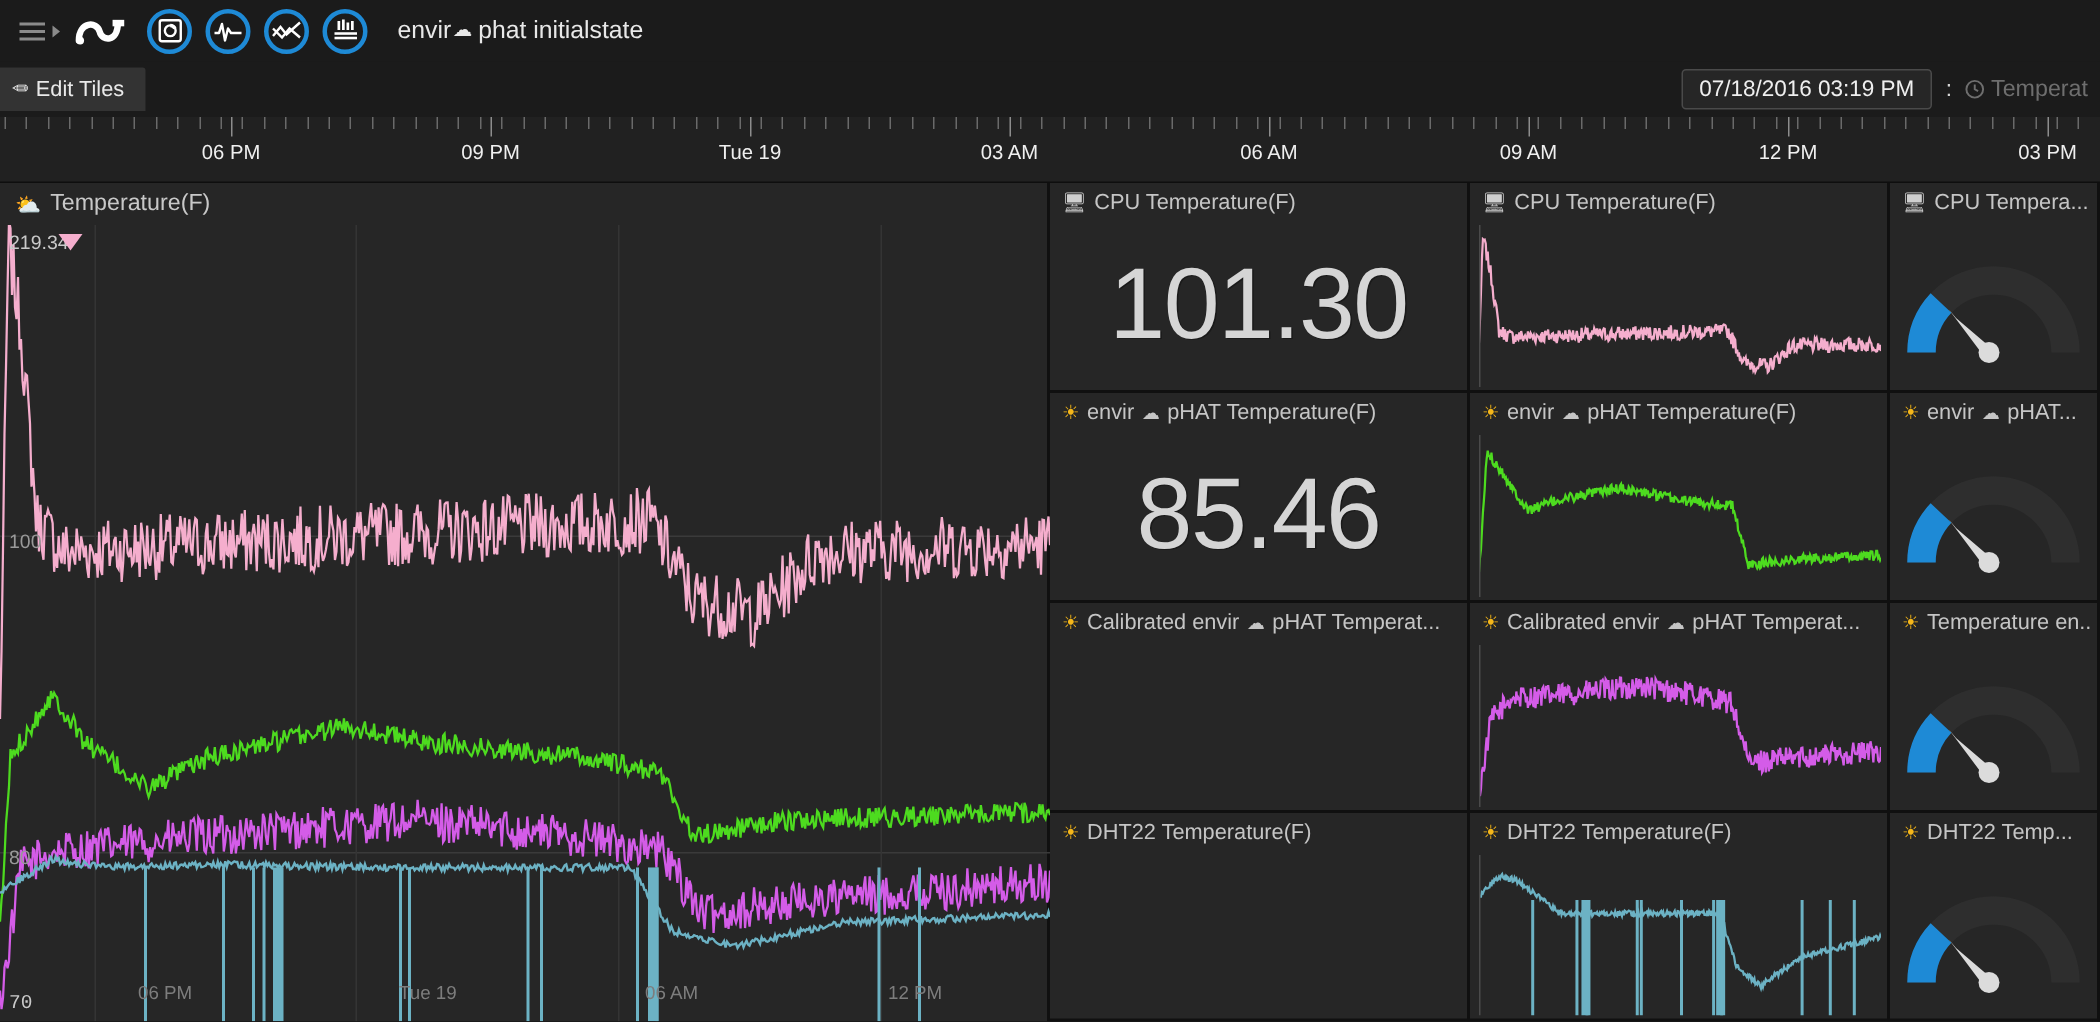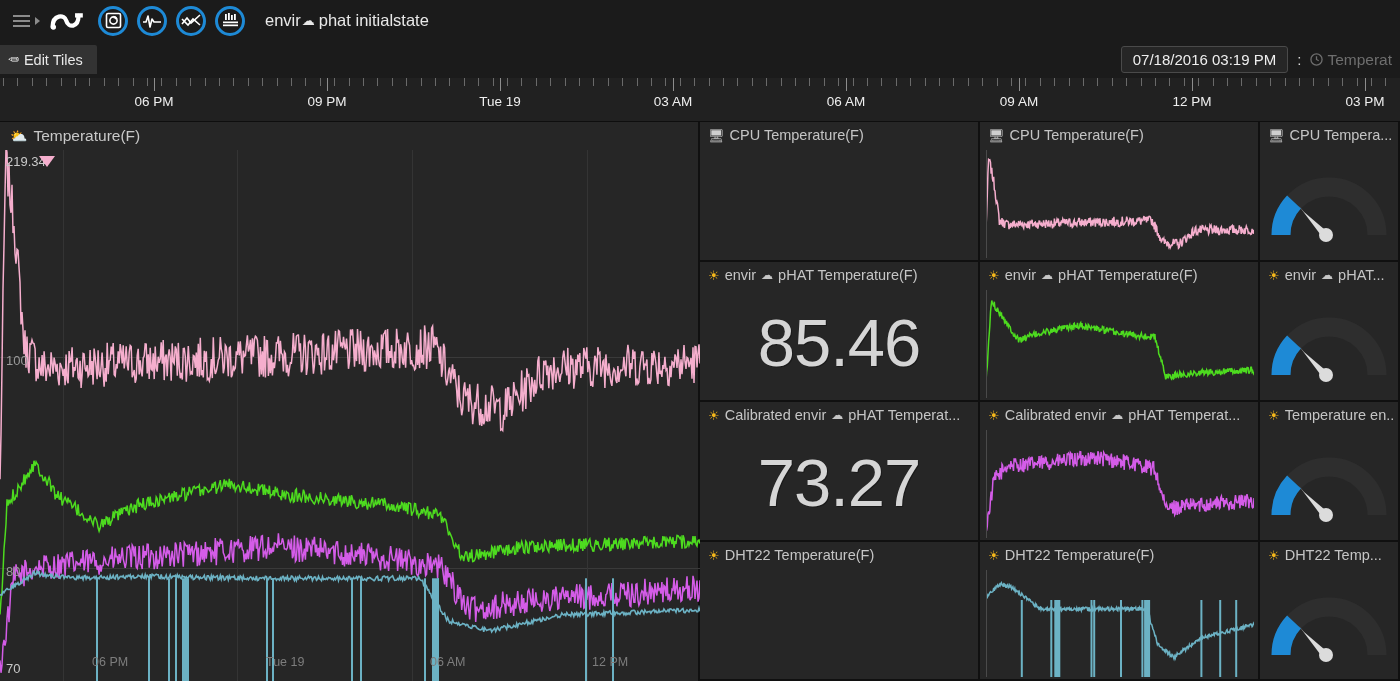--- a/index.html
+++ b/index.html
@@ -385,35 +385,36 @@
           <rect x="360" y="428.3" width="2" height="102.7" fill="#6cb2c4"></rect>
           <rect x="424" y="428.3" width="2" height="102.7" fill="#6cb2c4"></rect>
           <rect x="432" y="428.3" width="7" height="102.7" fill="#6cb2c4"></rect>
           <rect x="437" y="428.3" width="2" height="102.7" fill="#6cb2c4"></rect>
           <rect x="585" y="428.3" width="2" height="102.7" fill="#6cb2c4"></rect>
           <rect x="612" y="428.3" width="2" height="102.7" fill="#6cb2c4"></rect>
         </svg>
         <div class="ylab top" style="top: 4px;">219.34</div>
         <div class="ylab " style="top: 203.372px;">100</div>
         <div class="ylab " style="top: 413.791px;">80</div>
-        <div class="ylab top" style="top: 511px;">70</div>
+        <div class="ylab top" style="top: 511px; font-family: Liberation Mono, monospace;">70</div>
         <div style="position: absolute; left: 39px; top: 6px; width: 0px; height: 0px; border-left: 8px solid transparent; border-right: 8px solid transparent; border-top: 11px solid rgb(245, 174, 205); z-index: 6;"></div>
         <div class="inner-xlab" style="left: 92px;">06 PM</div>
         <div class="inner-xlab" style="left: 266px;">Tue 19</div>
         <div class="inner-xlab" style="left: 430px;">06 AM</div>
         <div class="inner-xlab" style="left: 592px;">12 PM</div>
       </div>
   </div>
 
   <div class="tilegrid" id="tilegrid">
       <div class="tile">
         <div class="tile-head">
           <span class="emoji emoji-mono" style="color:#cfcfcf">🖥</span>
           <span>CPU Temperature(F)</span>
         </div>
+        <div class="bignum">101.30</div>
       </div>
       <div class="tile">
         <div class="tile-head">
           <span class="emoji emoji-mono" style="color:#cfcfcf">🖥</span>
           <span>CPU Temperature(F)</span>
         </div>
         <div class="spark"><svg width="268" height="108">
             <path d="M0.0 78.5 L0.6 64.4 L1.3 44.9 L1.9 23.5 L2.6 9.5 L3.2 10.1 L3.8 9.8 L4.5 12.4 L5.1 23.7 L5.8 17.7 L6.4 28.5 L7.0 31.7 L7.7 26.9 L8.3 39.7 L9.0 40.9 L9.6 48.8 L10.2 52.9 L10.9 51.4 L11.5 53.4 L12.2 59.0 L12.8 64.1 L13.4 75.0 L14.1 69.8 L14.7 71.4 L15.4 74.5 L16.0 68.1 L16.6 76.5 L17.3 69.6 L17.9 76.3 L18.5 77.8 L19.2 71.4 L19.8 71.5 L20.5 70.6 L21.1 71.3 L21.7 71.3 L22.4 72.2 L23.0 79.1 L23.7 76.1 L24.3 77.9 L24.9 72.9 L25.6 75.6 L26.2 76.4 L26.9 71.6 L27.5 76.3 L28.1 70.7 L28.8 73.8 L29.4 77.3 L30.1 74.7 L30.7 73.6 L31.3 75.2 L32.0 76.3 L32.6 71.0 L33.3 73.3 L33.9 75.7 L34.5 72.1 L35.2 73.4 L35.8 75.2 L36.5 73.5 L37.1 76.7 L37.7 78.2 L38.4 73.2 L39.0 73.9 L39.7 74.6 L40.3 76.1 L40.9 74.5 L41.6 78.2 L42.2 71.4 L42.9 76.9 L43.5 77.7 L44.1 70.6 L44.8 73.0 L45.4 72.8 L46.1 69.7 L46.7 76.4 L47.3 74.1 L48.0 74.9 L48.6 72.6 L49.3 72.1 L49.9 76.5 L50.5 76.8 L51.2 72.6 L51.8 78.7 L52.4 75.9 L53.1 71.0 L53.7 71.1 L54.4 74.4 L55.0 75.0 L55.6 73.6 L56.3 76.1 L56.9 75.7 L57.6 70.3 L58.2 75.7 L58.8 72.7 L59.5 77.9 L60.1 69.9 L60.8 71.7 L61.4 74.0 L62.0 76.7 L62.7 70.3 L63.3 75.5 L64.0 76.2 L64.6 73.9 L65.2 70.7 L65.9 74.7 L66.5 78.3 L67.2 74.1 L67.8 77.2 L68.4 68.5 L69.1 75.5 L69.7 72.5 L70.4 72.4 L71.0 69.4 L71.6 71.1 L72.3 68.6 L72.9 75.6 L73.6 75.9 L74.2 73.2 L74.8 74.2 L75.5 70.3 L76.1 73.1 L76.8 68.8 L77.4 70.4 L78.0 73.0 L78.7 69.0 L79.3 74.1 L80.0 72.2 L80.6 69.2 L81.2 73.3 L81.9 74.6 L82.5 70.6 L83.2 69.0 L83.8 69.2 L84.4 76.0 L85.1 75.4 L85.7 74.4 L86.3 77.3 L87.0 76.4 L87.6 71.2 L88.3 69.7 L88.9 75.4 L89.5 72.2 L90.2 74.8 L90.8 75.8 L91.5 71.7 L92.1 71.3 L92.7 68.6 L93.4 68.6 L94.0 75.1 L94.7 70.8 L95.3 76.3 L95.9 69.4 L96.6 74.2 L97.2 74.4 L97.9 70.6 L98.5 76.3 L99.1 69.1 L99.8 73.9 L100.4 74.7 L101.1 71.3 L101.7 72.7 L102.3 71.9 L103.0 68.2 L103.6 72.9 L104.3 67.6 L104.9 76.5 L105.5 71.5 L106.2 70.8 L106.8 75.6 L107.5 71.2 L108.1 69.6 L108.7 71.4 L109.4 76.6 L110.0 68.3 L110.7 72.4 L111.3 72.8 L111.9 69.0 L112.6 69.6 L113.2 75.5 L113.9 68.2 L114.5 73.8 L115.1 76.0 L115.8 74.8 L116.4 76.3 L117.1 69.4 L117.7 69.4 L118.3 71.2 L119.0 76.7 L119.6 72.9 L120.2 68.8 L120.9 72.5 L121.5 75.0 L122.2 74.6 L122.8 75.2 L123.4 70.9 L124.1 71.0 L124.7 73.7 L125.4 70.2 L126.0 75.5 L126.6 68.3 L127.3 75.6 L127.9 66.9 L128.6 75.2 L129.2 74.0 L129.8 75.7 L130.5 69.8 L131.1 72.2 L131.8 69.9 L132.4 76.2 L133.0 75.9 L133.7 76.5 L134.3 75.3 L135.0 71.6 L135.6 75.8 L136.2 66.7 L136.9 73.3 L137.5 74.9 L138.2 74.3 L138.8 73.2 L139.4 71.7 L140.1 71.3 L140.7 66.7 L141.4 69.3 L142.0 70.4 L142.6 74.7 L143.3 73.4 L143.9 68.4 L144.6 68.8 L145.2 71.3 L145.8 75.3 L146.5 69.0 L147.1 68.8 L147.8 75.5 L148.4 75.0 L149.0 72.9 L149.7 73.9 L150.3 73.5 L150.9 69.7 L151.6 70.5 L152.2 67.6 L152.9 70.6 L153.5 67.5 L154.1 70.9 L154.8 74.6 L155.4 69.6 L156.1 70.8 L156.7 70.7 L157.3 68.2 L158.0 66.1 L158.6 69.7 L159.3 69.0 L159.9 67.1 L160.5 72.5 L161.2 66.7 L161.8 70.8 L162.5 67.1 L163.1 66.3 L163.7 66.5 L164.4 67.1 L165.0 70.2 L165.7 75.2 L166.3 69.0 L166.9 76.3 L167.6 72.5 L168.2 79.4 L168.9 71.7 L169.5 82.2 L170.1 75.3 L170.8 76.6 L171.4 85.7 L172.1 83.1 L172.7 87.7 L173.3 85.0 L174.0 90.8 L174.6 89.2 L175.3 91.8 L175.9 91.0 L176.5 88.8 L177.2 89.5 L177.8 88.2 L178.5 93.8 L179.1 89.4 L179.7 92.2 L180.4 92.5 L181.0 96.4 L181.7 92.1 L182.3 92.6 L182.9 96.9 L183.6 95.3 L184.2 97.9 L184.8 96.5 L185.5 95.1 L186.1 95.3 L186.8 93.1 L187.4 88.8 L188.0 93.3 L188.7 92.9 L189.3 89.8 L190.0 89.6 L190.6 89.7 L191.2 93.4 L191.9 91.7 L192.5 98.2 L193.2 97.4 L193.8 93.7 L194.4 88.7 L195.1 90.9 L195.7 96.5 L196.4 94.3 L197.0 88.3 L197.6 87.4 L198.3 87.5 L198.9 86.3 L199.6 89.5 L200.2 92.5 L200.8 90.2 L201.5 85.3 L202.1 84.5 L202.8 86.4 L203.4 84.1 L204.0 87.4 L204.7 86.2 L205.3 88.4 L206.0 79.4 L206.6 78.3 L207.2 86.0 L207.9 82.5 L208.5 82.6 L209.2 77.8 L209.8 76.7 L210.4 84.2 L211.1 83.3 L211.7 84.3 L212.4 78.7 L213.0 82.2 L213.6 80.3 L214.3 75.7 L214.9 82.9 L215.6 78.6 L216.2 75.6 L216.8 75.8 L217.5 78.9 L218.1 78.5 L218.7 79.5 L219.4 77.0 L220.0 78.9 L220.7 79.8 L221.3 77.4 L221.9 80.1 L222.6 84.1 L223.2 82.4 L223.9 75.4 L224.5 76.7 L225.1 75.3 L225.8 78.7 L226.4 83.6 L227.1 78.6 L227.7 82.4 L228.3 75.3 L229.0 78.8 L229.6 83.1 L230.3 75.7 L230.9 79.9 L231.5 83.3 L232.2 77.6 L232.8 84.6 L233.5 84.6 L234.1 81.4 L234.7 78.2 L235.4 77.0 L236.0 83.7 L236.7 79.2 L237.3 79.0 L237.9 79.5 L238.6 83.3 L239.2 80.0 L239.9 81.2 L240.5 83.3 L241.1 78.3 L241.8 81.9 L242.4 83.4 L243.1 83.8 L243.7 76.5 L244.3 79.8 L245.0 76.5 L245.6 76.2 L246.3 75.5 L246.9 82.9 L247.5 75.3 L248.2 82.9 L248.8 80.2 L249.5 81.8 L250.1 78.9 L250.7 83.7 L251.4 83.8 L252.0 80.3 L252.6 83.0 L253.3 75.3 L253.9 78.2 L254.6 77.9 L255.2 84.0 L255.8 78.7 L256.5 80.1 L257.1 82.7 L257.8 83.3 L258.4 78.3 L259.0 83.9 L259.7 78.6 L260.3 76.1 L261.0 78.1 L261.6 79.0 L262.2 83.2 L262.9 82.3 L263.5 83.5 L264.2 83.4 L264.8 84.4 L265.4 84.1 L266.1 78.9 L266.7 83.3 L267.4 79.9 L268.0 84.0 " fill="none" stroke="#f5aecd" stroke-width="1.5"></path>
             <line x1="0.5" y1="0" x2="0.5" y2="108" stroke="#4a4a4a" stroke-width="1"></line>
           </svg></div>
@@ -469,21 +470,20 @@
           </svg>
         </div>
       </div>
       <div class="tile">
         <div class="tile-head">
           <span class="emoji emoji-mono" style="color:#f5b71a">☀</span>
           <span>Calibrated envir</span>
           <span class="emoji-mono" style="font-size:12px">☁</span>
           <span> pHAT Temperat...</span>
         </div>
-        <div class="bignum">73.27</div>
       </div>
       <div class="tile">
         <div class="tile-head">
           <span class="emoji emoji-mono" style="color:#f5b71a">☀</span>
           <span>Calibrated envir</span>
           <span class="emoji-mono" style="font-size:12px">☁</span>
           <span> pHAT Temperat...</span>
         </div>
         <div class="spark"><svg width="268" height="108">
             <path d="M0.0 93.7 L0.6 100.7 L1.3 96.1 L1.9 84.4 L2.6 81.3 L3.2 84.4 L3.8 81.6 L4.5 68.5 L5.1 61.5 L5.8 70.4 L6.4 59.9 L7.0 48.4 L7.7 47.5 L8.3 50.1 L9.0 42.3 L9.6 50.0 L10.2 40.2 L10.9 43.0 L11.5 44.8 L12.2 45.8 L12.8 43.2 L13.4 49.6 L14.1 38.7 L14.7 38.9 L15.4 49.5 L16.0 34.1 L16.6 35.2 L17.3 42.3 L17.9 40.2 L18.5 40.0 L19.2 36.7 L19.8 40.0 L20.5 42.2 L21.1 37.0 L21.7 37.7 L22.4 35.6 L23.0 34.9 L23.7 36.0 L24.3 39.2 L24.9 31.0 L25.6 36.7 L26.2 35.0 L26.9 36.3 L27.5 40.9 L28.1 28.3 L28.8 31.6 L29.4 28.5 L30.1 32.2 L30.7 32.9 L31.3 38.3 L32.0 34.4 L32.6 41.9 L33.3 37.7 L33.9 40.2 L34.5 29.1 L35.2 38.1 L35.8 39.0 L36.5 41.3 L37.1 28.0 L37.7 42.2 L38.4 31.1 L39.0 39.2 L39.7 29.5 L40.3 32.7 L40.9 30.7 L41.6 40.5 L42.2 29.1 L42.9 27.9 L43.5 31.5 L44.1 35.8 L44.8 27.2 L45.4 29.7 L46.1 26.8 L46.7 31.4 L47.3 37.7 L48.0 37.3 L48.6 32.6 L49.3 33.0 L49.9 34.4 L50.5 33.8 L51.2 34.7 L51.8 31.0 L52.4 33.5 L53.1 26.1 L53.7 37.8 L54.4 34.0 L55.0 26.7 L55.6 26.2 L56.3 38.8 L56.9 28.7 L57.6 28.4 L58.2 33.8 L58.8 32.2 L59.5 27.5 L60.1 28.0 L60.8 35.3 L61.4 31.7 L62.0 37.2 L62.7 34.8 L63.3 40.0 L64.0 34.3 L64.6 38.2 L65.2 34.8 L65.9 34.7 L66.5 29.9 L67.2 31.1 L67.8 33.7 L68.4 34.1 L69.1 34.6 L69.7 31.8 L70.4 29.4 L71.0 30.9 L71.6 23.7 L72.3 35.9 L72.9 33.0 L73.6 24.8 L74.2 29.6 L74.8 29.4 L75.5 33.7 L76.1 27.9 L76.8 33.0 L77.4 29.3 L78.0 24.2 L78.7 30.6 L79.3 33.1 L80.0 35.7 L80.6 32.7 L81.2 23.9 L81.9 23.9 L82.5 23.1 L83.2 25.7 L83.8 35.3 L84.4 22.6 L85.1 23.7 L85.7 29.2 L86.3 23.3 L87.0 35.2 L87.6 36.0 L88.3 32.1 L88.9 23.1 L89.5 33.4 L90.2 33.9 L90.8 36.2 L91.5 22.7 L92.1 29.7 L92.7 25.8 L93.4 28.2 L94.0 21.7 L94.7 21.8 L95.3 35.2 L95.9 31.6 L96.6 25.1 L97.2 27.1 L97.9 27.4 L98.5 36.0 L99.1 33.3 L99.8 25.4 L100.4 35.7 L101.1 31.4 L101.7 32.7 L102.3 22.9 L103.0 28.4 L103.6 34.2 L104.3 27.7 L104.9 22.1 L105.5 26.9 L106.2 29.2 L106.8 22.7 L107.5 26.2 L108.1 25.0 L108.7 34.1 L109.4 30.3 L110.0 25.6 L110.7 30.7 L111.3 35.0 L111.9 21.4 L112.6 23.1 L113.2 30.3 L113.9 33.6 L114.5 27.0 L115.1 21.8 L115.8 26.4 L116.4 27.2 L117.1 36.2 L117.7 22.5 L118.3 23.7 L119.0 24.9 L119.6 24.7 L120.2 30.2 L120.9 24.2 L121.5 30.6 L122.2 27.4 L122.8 25.7 L123.4 35.1 L124.1 28.8 L124.7 27.0 L125.4 23.6 L126.0 37.9 L126.6 27.4 L127.3 37.7 L127.9 34.7 L128.6 26.5 L129.2 34.9 L129.8 28.8 L130.5 36.5 L131.1 25.2 L131.8 34.8 L132.4 28.6 L133.0 28.9 L133.7 30.3 L134.3 28.7 L135.0 37.6 L135.6 31.2 L136.2 32.3 L136.9 36.0 L137.5 24.2 L138.2 39.9 L138.8 26.7 L139.4 27.4 L140.1 29.7 L140.7 25.3 L141.4 28.4 L142.0 26.7 L142.6 33.8 L143.3 35.3 L143.9 38.1 L144.6 36.7 L145.2 36.6 L145.8 35.8 L146.5 38.6 L147.1 31.5 L147.8 27.6 L148.4 37.0 L149.0 41.1 L149.7 29.1 L150.3 31.5 L150.9 30.2 L151.6 31.5 L152.2 28.5 L152.9 33.8 L153.5 33.4 L154.1 31.0 L154.8 35.5 L155.4 36.3 L156.1 43.1 L156.7 38.4 L157.3 41.9 L158.0 36.5 L158.6 42.2 L159.3 37.5 L159.9 29.4 L160.5 42.9 L161.2 30.5 L161.8 38.9 L162.5 32.0 L163.1 31.3 L163.7 38.0 L164.4 32.5 L165.0 45.5 L165.7 38.9 L166.3 37.2 L166.9 32.0 L167.6 31.9 L168.2 44.5 L168.9 42.0 L169.5 43.2 L170.1 50.3 L170.8 48.2 L171.4 42.7 L172.1 55.2 L172.7 53.7 L173.3 59.2 L174.0 58.8 L174.6 63.0 L175.3 60.4 L175.9 63.0 L176.5 66.0 L177.2 70.4 L177.8 64.3 L178.5 73.2 L179.1 75.2 L179.7 76.6 L180.4 73.4 L181.0 75.4 L181.7 79.2 L182.3 79.2 L182.9 79.4 L183.6 78.2 L184.2 73.4 L184.8 75.9 L185.5 78.8 L186.1 72.4 L186.8 83.5 L187.4 81.9 L188.0 70.3 L188.7 85.0 L189.3 83.9 L190.0 71.1 L190.6 75.9 L191.2 84.9 L191.9 71.7 L192.5 75.3 L193.2 84.2 L193.8 80.2 L194.4 76.5 L195.1 82.7 L195.7 70.1 L196.4 77.9 L197.0 72.1 L197.6 73.1 L198.3 74.4 L198.9 80.1 L199.6 71.3 L200.2 72.2 L200.8 68.5 L201.5 77.2 L202.1 72.7 L202.8 79.1 L203.4 74.3 L204.0 79.5 L204.7 68.4 L205.3 76.4 L206.0 74.6 L206.6 76.3 L207.2 69.9 L207.9 71.0 L208.5 77.3 L209.2 79.3 L209.8 72.9 L210.4 76.3 L211.1 73.7 L211.7 72.7 L212.4 72.3 L213.0 71.0 L213.6 81.6 L214.3 71.3 L214.9 68.6 L215.6 68.4 L216.2 76.1 L216.8 77.1 L217.5 78.0 L218.1 74.0 L218.7 81.1 L219.4 76.6 L220.0 81.7 L220.7 69.5 L221.3 80.2 L221.9 73.6 L222.6 80.3 L223.2 73.1 L223.9 80.2 L224.5 68.4 L225.1 74.8 L225.8 76.2 L226.4 77.8 L227.1 71.4 L227.7 75.0 L228.3 71.8 L229.0 73.2 L229.6 68.7 L230.3 78.5 L230.9 66.4 L231.5 76.7 L232.2 70.0 L232.8 71.3 L233.5 78.6 L234.1 77.8 L234.7 67.8 L235.4 66.1 L236.0 70.3 L236.7 70.8 L237.3 68.1 L237.9 77.1 L238.6 70.1 L239.2 73.6 L239.9 72.3 L240.5 68.2 L241.1 73.0 L241.8 74.6 L242.4 75.5 L243.1 80.3 L243.7 72.1 L244.3 74.7 L245.0 71.0 L245.6 78.4 L246.3 78.3 L246.9 74.6 L247.5 74.9 L248.2 79.6 L248.8 70.4 L249.5 65.1 L250.1 69.5 L250.7 72.4 L251.4 72.7 L252.0 72.7 L252.6 69.7 L253.3 65.4 L253.9 78.2 L254.6 70.7 L255.2 64.8 L255.8 75.3 L256.5 65.4 L257.1 75.9 L257.8 70.2 L258.4 71.7 L259.0 65.5 L259.7 76.6 L260.3 68.7 L261.0 64.2 L261.6 67.3 L262.2 69.3 L262.9 78.2 L263.5 69.3 L264.2 72.2 L264.8 67.3 L265.4 69.4 L266.1 76.9 L266.7 77.8 L267.4 77.0 L268.0 68.0 " fill="none" stroke="#d45ce8" stroke-width="1.5"></path>

